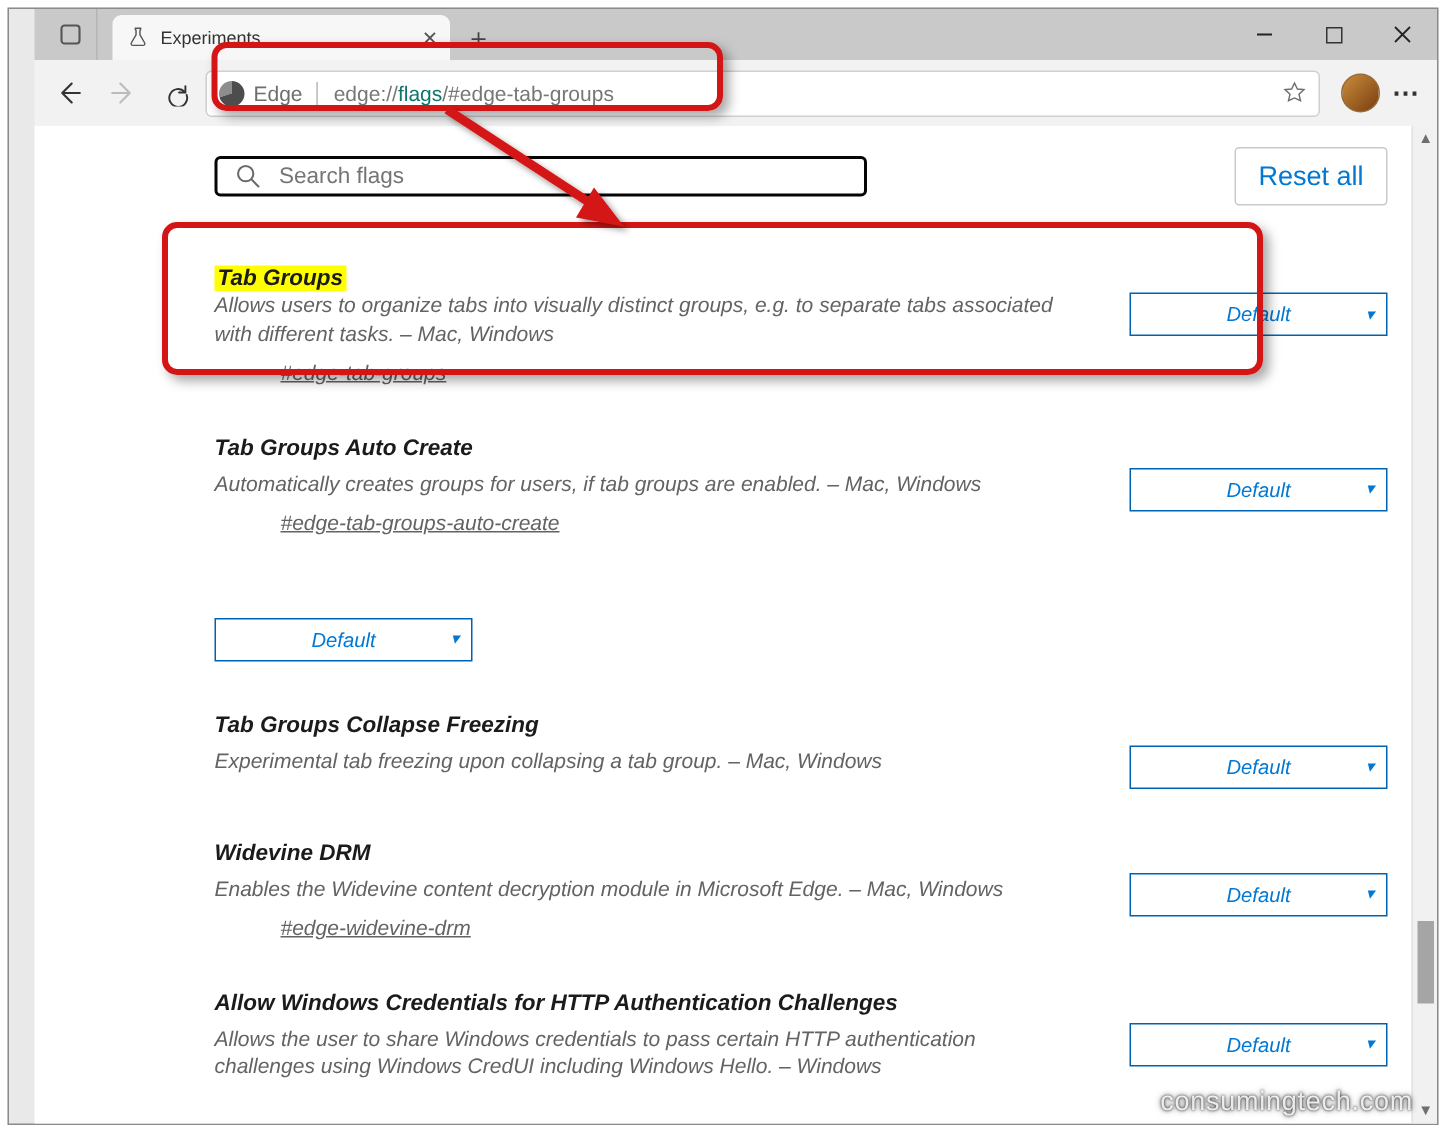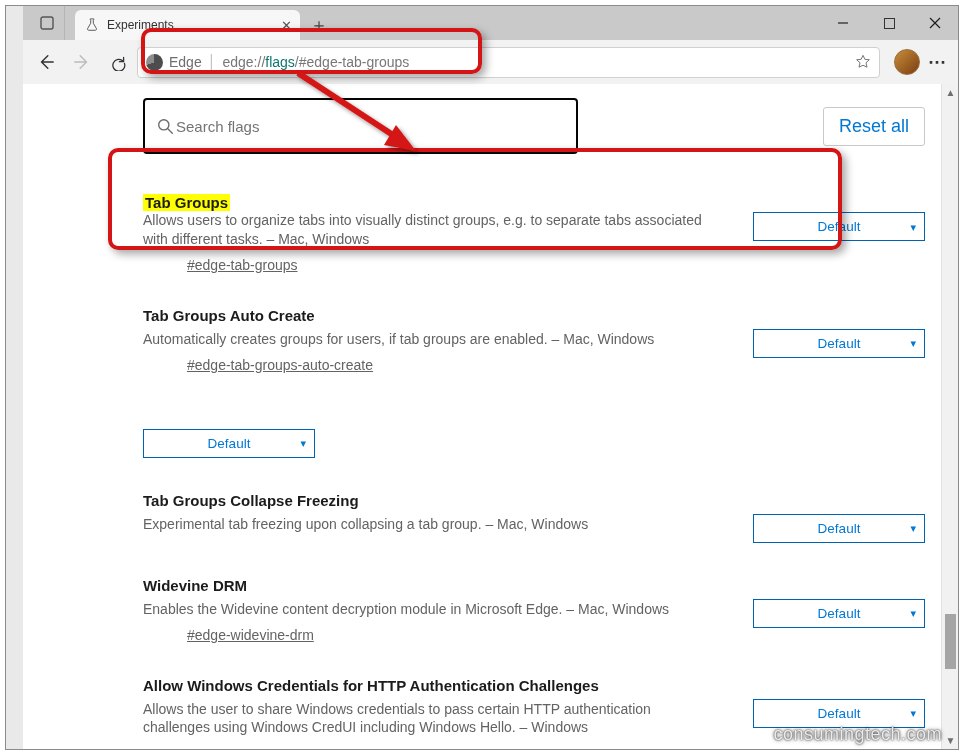--- a/index.html
+++ b/index.html
@@ -122,34 +122,34 @@
   .red-flag{left:108px;top:148px;width:734px;height:102px;}
   .arrow-svg{position:absolute;left:292px;top:67px;pointer-events:none;}
   
   .content-shell{flex:1;display:flex;background:#fff;overflow:hidden;position:relative;}
   .content{
     flex:1;padding:0 16px 20px 120px;
     overflow:hidden;
   }
   .search-row{display:flex;align-items:center;gap:20px;margin:14px 0 24px 0;}
   .search-box{
-    width:435px;height:56px;border:2px solid #050505;border-radius:4px;
-    display:flex;align-items:center;padding:0 12px;gap:0;
+    width:435px;height:27px;border:2px solid #050505;border-radius:4px;
+    display:flex;align-items:center;padding:0 12px;gap:10px;
   }
   .search-box svg{flex:none;}
   .search-box input{
     border:none;outline:none;background:transparent;font-size:15px;color:#444;width:100%;
   }
   .search-box input::placeholder{color:var(--text-placeholder);}
   .reset-btn{
     margin-left:auto;border:1px solid #c9c9c9;background:#fff;color:var(--blue);
     font-size:18px;padding:8px 15px;border-radius:3px;
   }
   .flag{
-    display:flex;align-items:flex-start;gap:36px;padding:16px 0 18px;
+    display:flex;align-items:flex-start;gap:36px;padding:16px 0 18px;font-style:italic;
   }
   .flag + .flag{border-top:none;}
   .flag .info{flex:1;min-width:0;}
   .flag h3{
     margin:0 0 6px;font-size:15px;font-weight:600;color:#1b1b1b;
   }
   .flag h3.hl{display:inline;background:var(--yellow);padding:0 2px;}
   .flag p{
     margin:0 0 8px;font-size:14px;color:var(--link);line-height:1.35;
   }

